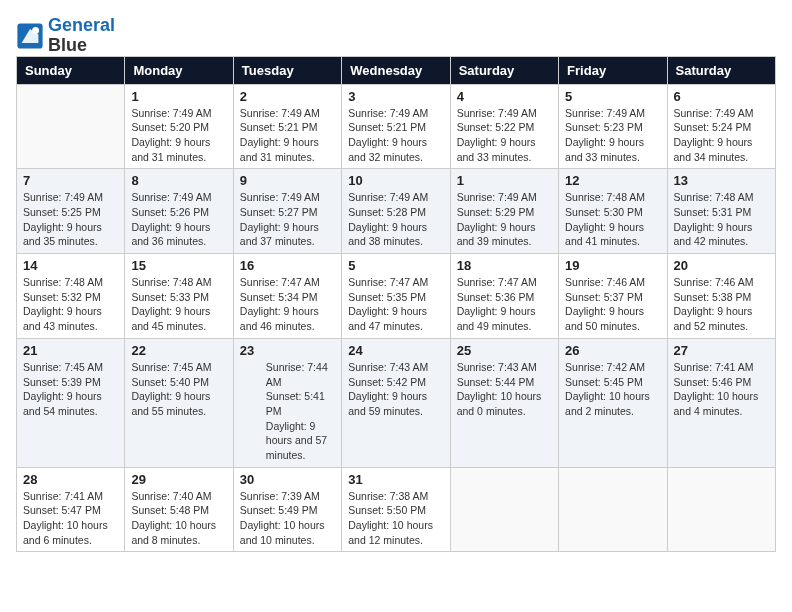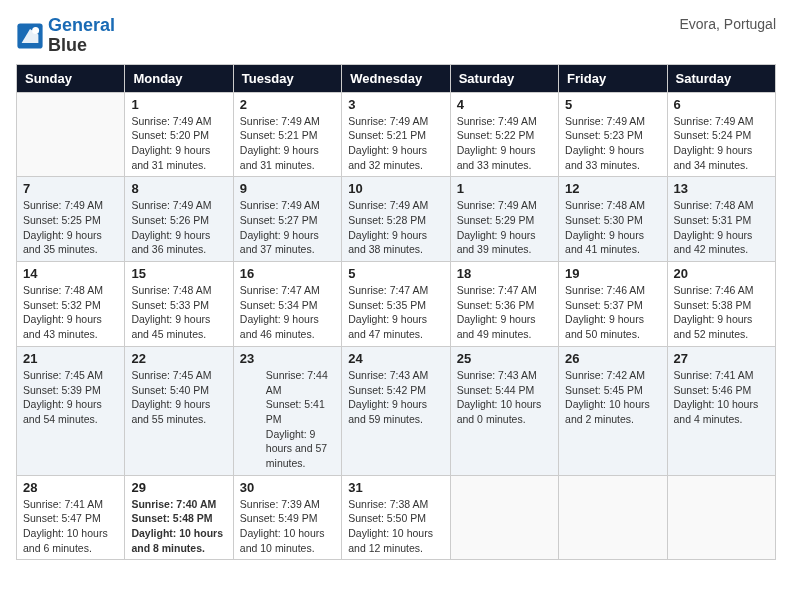--- a/index.html
+++ b/index.html
@@ -6,22 +6,21 @@
     body {
       font-family: Arial, sans-serif;
       background: #fff;
       width: 792px;
       min-height: 612px;
       padding: 16px;
     }
     .header {
       display: flex;
       justify-content: space-between;
-      align-items: flex-start;
-      margin-bottom: 8px;
+      align-items: flex-end;
     }
     .logo {
       display: flex;
       align-items: center;
       gap: 4px;
     }
     .logo-text {
       font-size: 18px;
       font-weight: bold;
       color: #333;
@@ -97,21 +96,20 @@
       <rect x="2" y="2" width="36" height="36" rx="4" fill="#1a6bb5"></rect>
       <polygon points="8,30 20,10 32,18 32,30" fill="white" opacity="0.9"></polygon>
       <circle cx="28" cy="12" r="5" fill="white"></circle>
     </svg>
     <div class="logo-text">
       <div><span>General</span></div>
       <div>Blue</div>
     </div>
   </div>
   <div class="title-block">
-    <div class="location">Evora, Portugal</div>
   </div>
 </div>
 
 <table>
   <thead>
     <tr id="header-row">
         <th>Sunday</th>
         <th>Monday</th>
         <th>Tuesday</th>
         <th>Wednesday</th>
@@ -294,21 +292,21 @@
       </tr>
       <tr>
         <td>
           <div class="day-number">28</div>
           <div class="day-info" style="white-space: pre-line;">Sunrise: 7:41 AM
 Sunset: 5:47 PM
 Daylight: 10 hours and 6 minutes.</div>
         </td>
         <td>
           <div class="day-number">29</div>
-          <div class="day-info" style="white-space: pre-line; font-weight: bold;">Sunrise: 7:40 AM
+          <div class="day-info" style="white-space: pre-line;">Sunrise: 7:40 AM
 Sunset: 5:48 PM
 Daylight: 10 hours and 8 minutes.</div>
         </td>
         <td>
           <div class="day-number">30</div>
           <div class="day-info" style="white-space: pre-line;">Sunrise: 7:39 AM
 Sunset: 5:49 PM
 Daylight: 10 hours and 10 minutes.</div>
         </td>
         <td>

